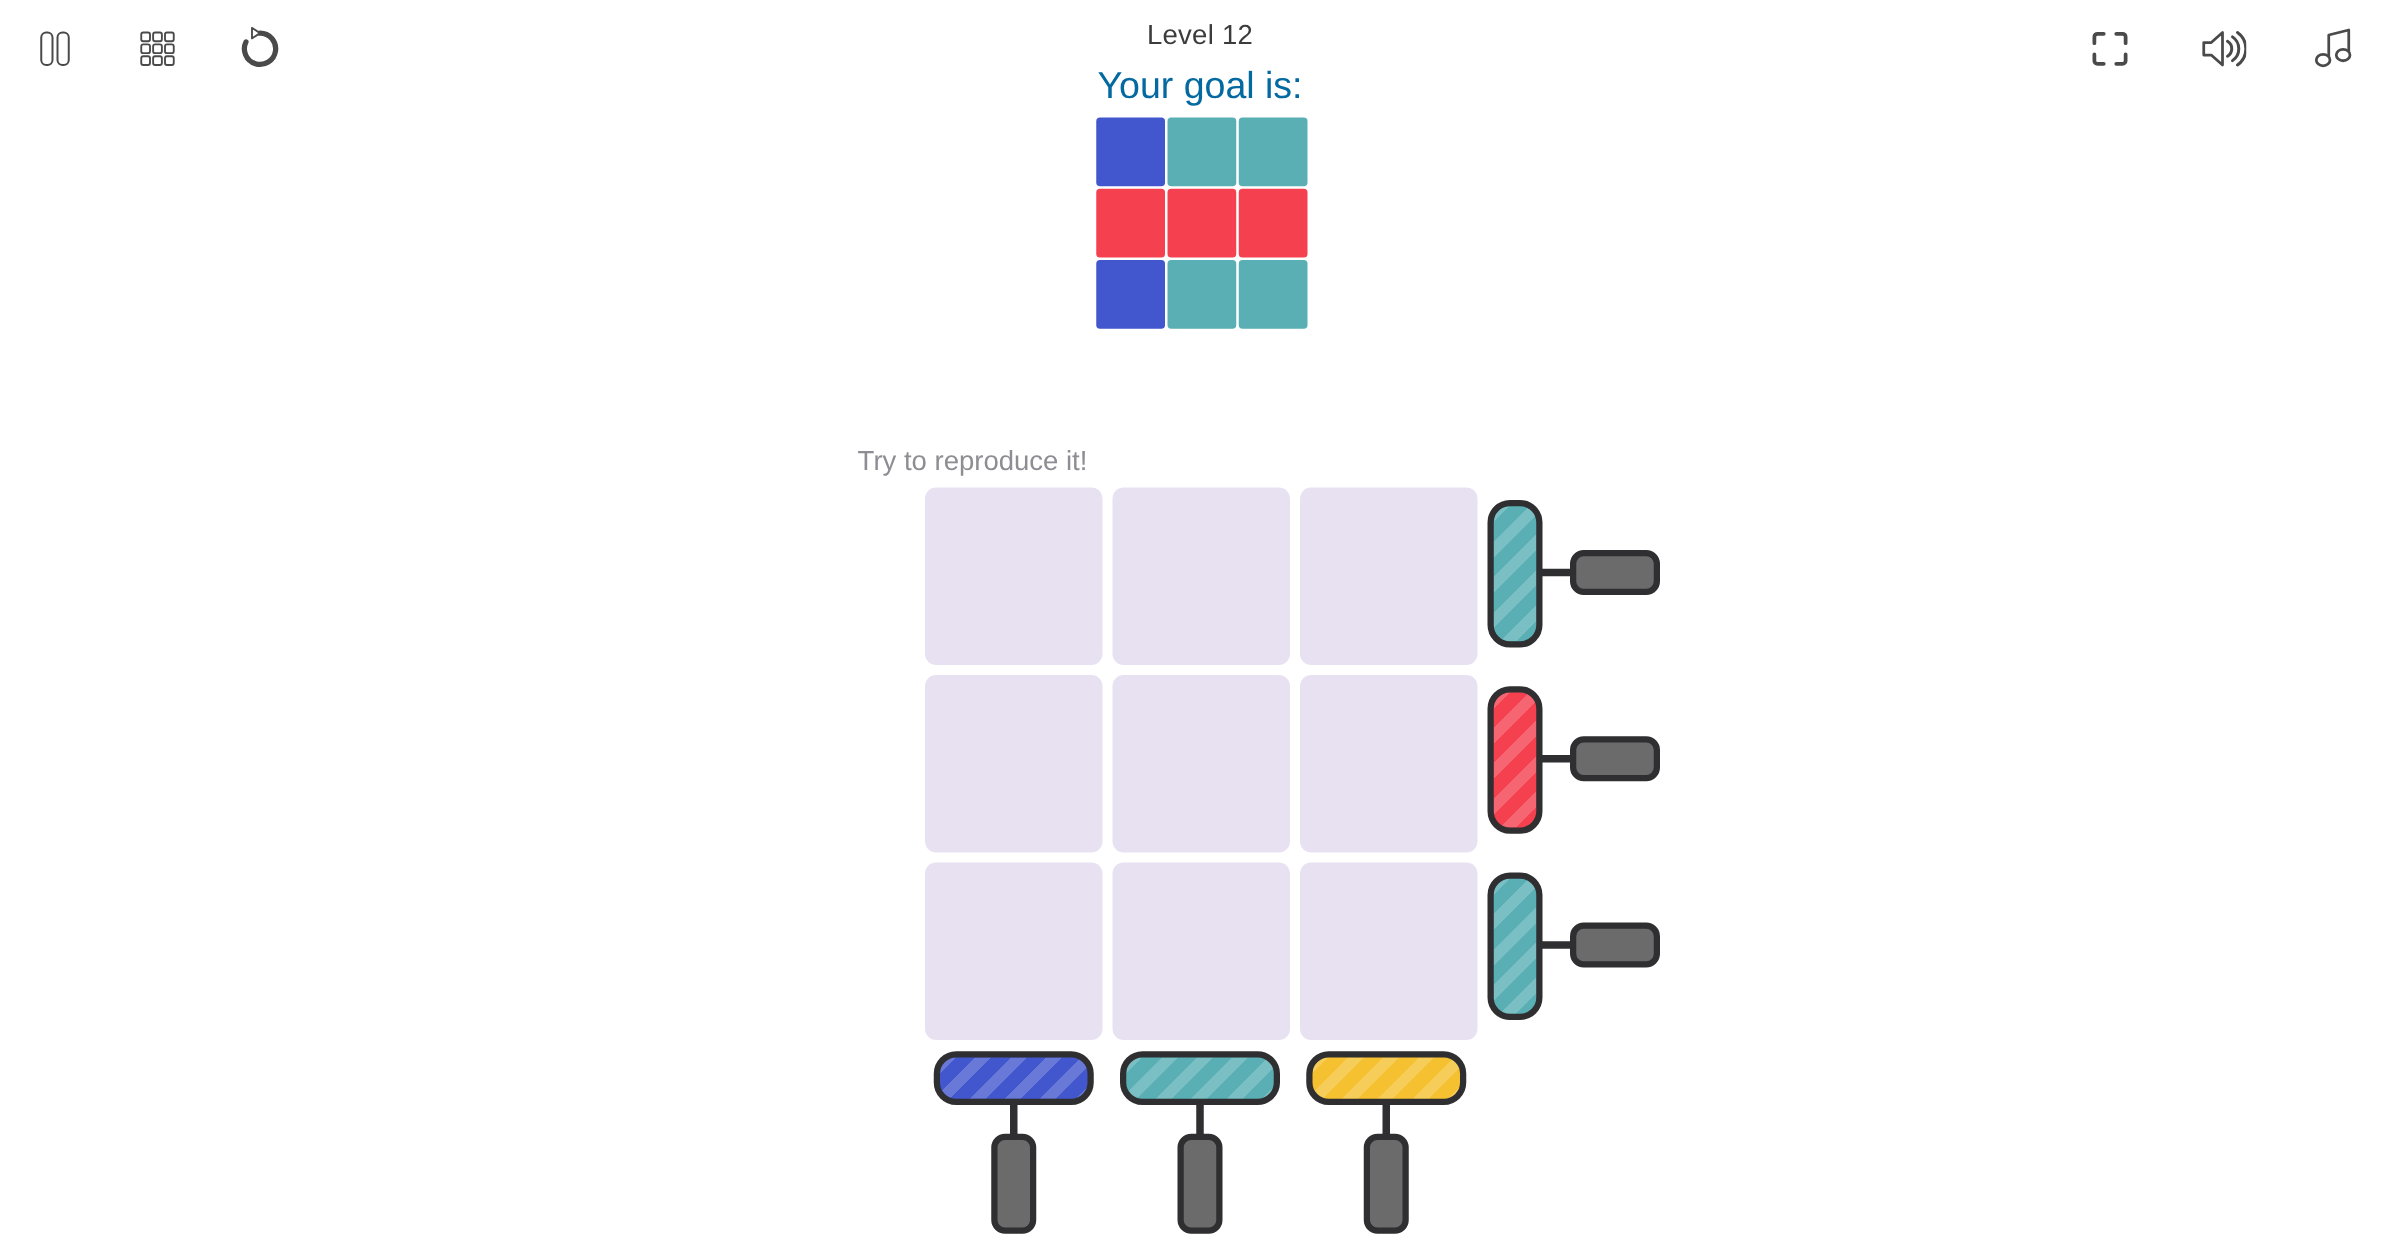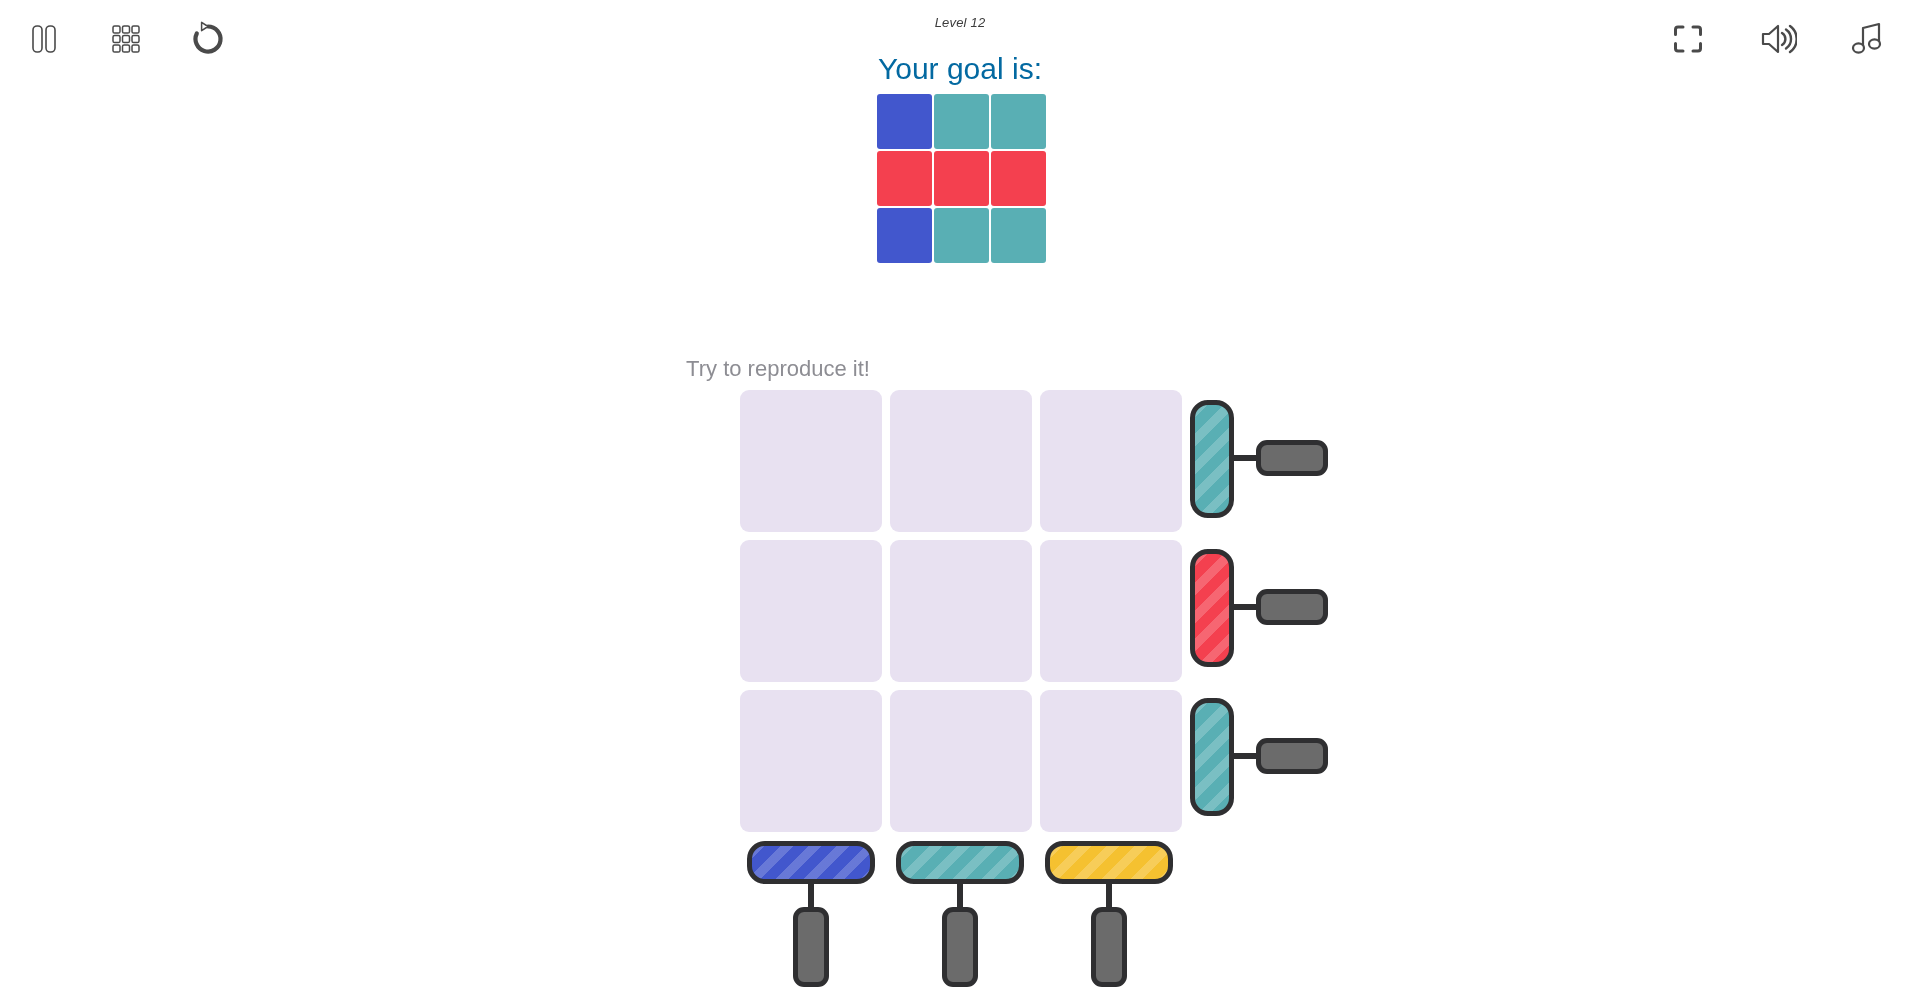--- a/index.html
+++ b/index.html
@@ -53,24 +53,23 @@
 
   .icon-btn svg { display: block; }
 
   
   .level-title {
     position: absolute;
     top: 15px;
     left: 0;
     width: 1920px;
     text-align: center;
-    font-size: 13px;
+    font-size: 22px;
     color: #3c3c3c;
     letter-spacing: .2px;
-    font-style: italic;
   }
 
   
   .goal-heading {
     position: absolute;
     top: 52px;
     left: 0;
     width: 1920px;
     text-align: center;
     font-size: 30px;

